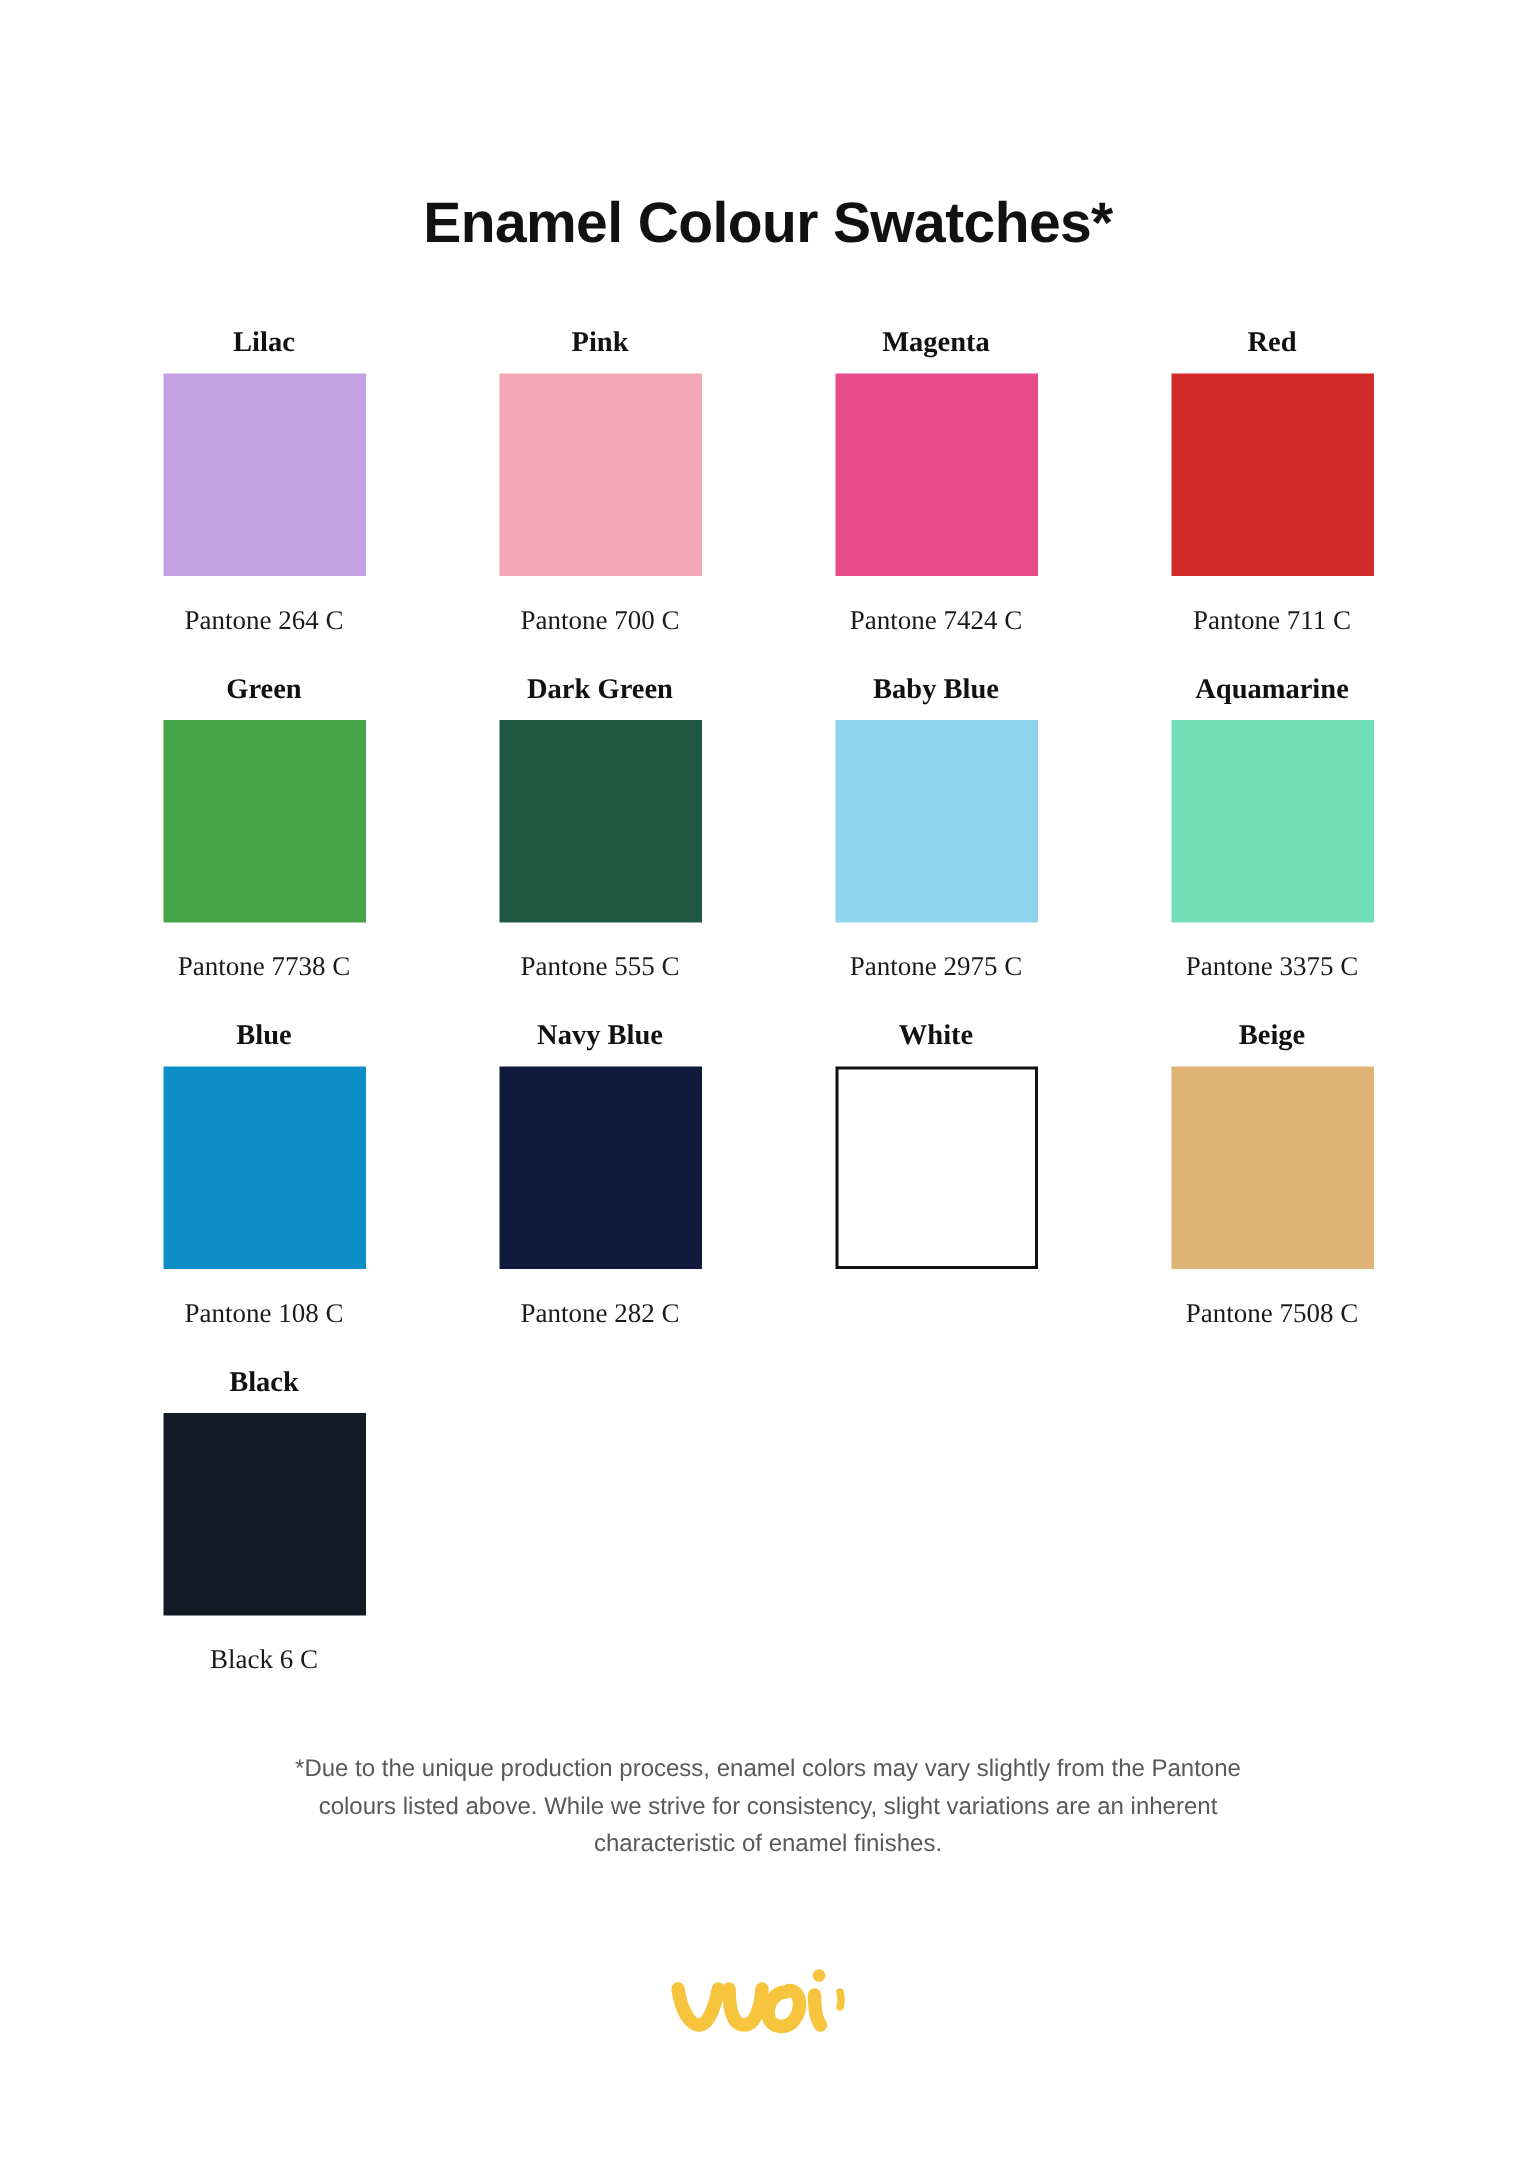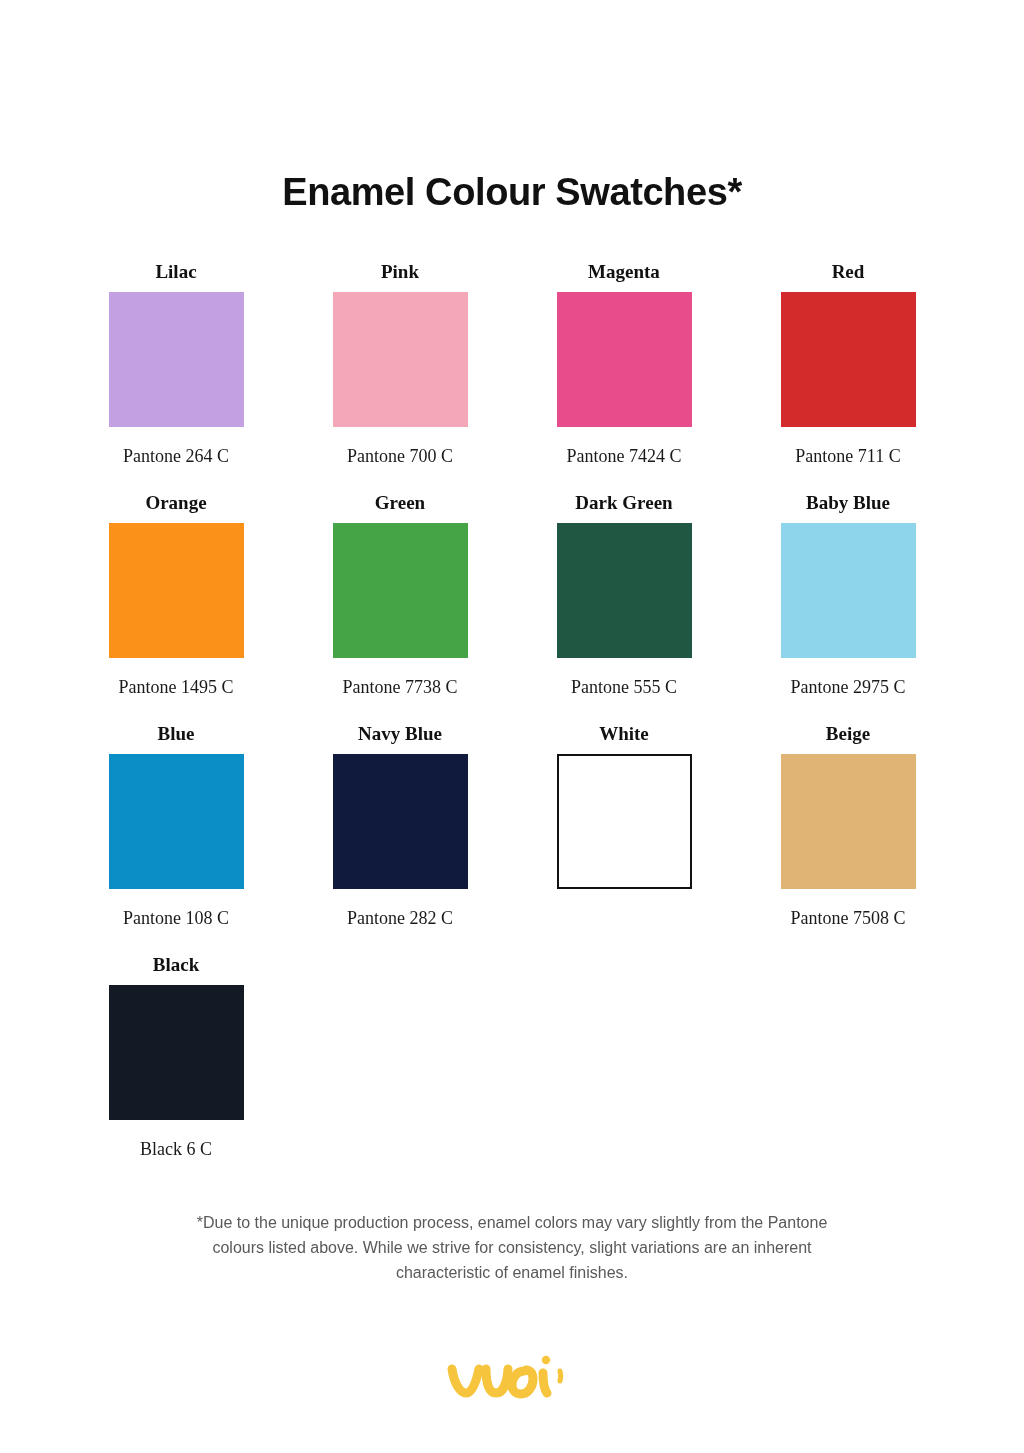--- a/index.html
+++ b/index.html
@@ -16,21 +16,20 @@
     position: relative;
     overflow: hidden;
   }
 
   .page {
     width: 1024px;
     height: 1453px;
     display: flex;
     flex-direction: column;
     align-items: center;
-    justify-content: center;
   }
 
   
   .title {
     margin-top: 128px;
     font-size: 38px;
     font-weight: 700;
     letter-spacing: -0.4px;
     color: #111111;
     text-align: center;
@@ -128,40 +127,40 @@
         <div class="swatch-name">Magenta</div>
         <div class="swatch" style="background: rgb(233, 76, 138);"></div>
         <div class="swatch-code">Pantone 7424 C</div>
       </div>
       <div class="cell">
         <div class="swatch-name">Red</div>
         <div class="swatch" style="background: rgb(211, 43, 43);"></div>
         <div class="swatch-code">Pantone 711 C</div>
       </div>
       <div class="cell">
-        <div class="swatch-name">Orange</div>
-        <div class="swatch" style="background: rgb(251, 145, 24);"></div>
-        <div class="swatch-code">Pantone 1495 C</div>
-      </div>
-      <div class="cell">
         <div class="swatch-name">Green</div>
         <div class="swatch" style="background: rgb(69, 164, 70);"></div>
         <div class="swatch-code">Pantone 7738 C</div>
       </div>
       <div class="cell">
         <div class="swatch-name">Dark Green</div>
         <div class="swatch" style="background: rgb(31, 87, 67);"></div>
         <div class="swatch-code">Pantone 555 C</div>
       </div>
       <div class="cell">
         <div class="swatch-name">Baby Blue</div>
         <div class="swatch" style="background: rgb(142, 212, 234);"></div>
         <div class="swatch-code">Pantone 2975 C</div>
       </div>
       <div class="cell">
+        <div class="swatch-name">Aquamarine</div>
+        <div class="swatch" style="background: rgb(114, 222, 184);"></div>
+        <div class="swatch-code">Pantone 3375 C</div>
+      </div>
+      <div class="cell">
         <div class="swatch-name">Blue</div>
         <div class="swatch" style="background: rgb(11, 142, 198);"></div>
         <div class="swatch-code">Pantone 108 C</div>
       </div>
       <div class="cell">
         <div class="swatch-name">Navy Blue</div>
         <div class="swatch" style="background: rgb(16, 26, 60);"></div>
         <div class="swatch-code">Pantone 282 C</div>
       </div>
       <div class="cell">

